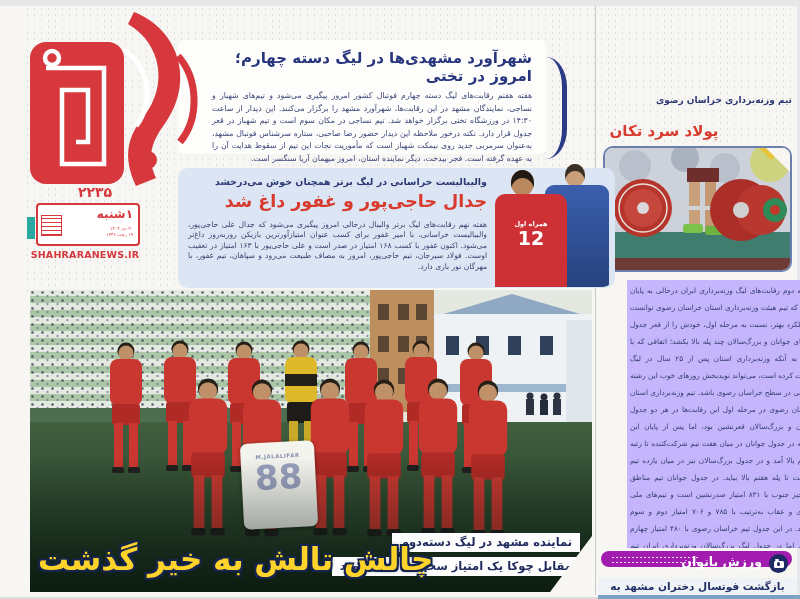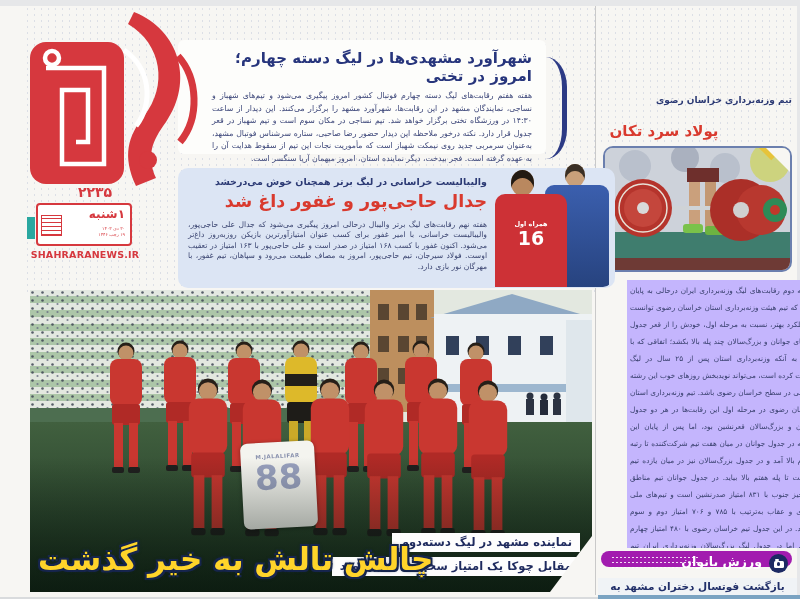--- a/index.html
+++ b/index.html
@@ -10,21 +10,21 @@
   .rtl{direction:rtl;unicode-bidi:isolate;}
 
   
   .bar-top{left:0;top:0;width:800px;height:6px;background:#e6e7e9;}
   .bar-right{left:797px;top:0;width:3px;height:599px;background:#e6e7e9;}
   .bar-bottom{left:0;top:597px;width:800px;height:2px;background:#d9dbdd;}
   .divider{left:595px;top:6px;width:1px;height:589px;background:#c9c9c9;}
 
   
   .issue{left:28px;top:184px;width:134px;text-align:center;color:#d6383e;font-size:14px;font-weight:800;letter-spacing:9px;}
-  .daybox{left:36px;top:203px;width:96px;height:43px;background:#fff;border:2px solid #d6383e;border-radius:4px;box-sizing:border-box;}
+  .daybox{left:36px;top:203px;width:104px;height:43px;background:#fff;border:2px solid #d6383e;border-radius:4px;box-sizing:border-box;}
   .dayname{position:absolute;right:5px;top:2px;color:#d6383e;font-weight:800;font-size:12px;}
   .dates{position:absolute;right:5px;top:21px;left:26px;color:#d6383e;font-size:4.5px;line-height:6px;text-align:right;}
   .qr{position:absolute;left:3px;top:10px;width:19px;height:19px;background:
       repeating-linear-gradient(0deg,#d6383e 0 1.5px,#fff 1.5px 4px),
       repeating-linear-gradient(90deg,rgba(214,56,62,.65) 0 1.5px,rgba(255,255,255,.9) 1.5px 4px);
       border:1px solid #d6383e;}
   .teal{left:27px;top:217px;width:8px;height:22px;background:#2aa7a0;}
   .site{left:26px;top:249px;width:118px;text-align:center;color:#d6383e;font-weight:800;font-size:9.5px;letter-spacing:.2px;}
 
   
@@ -128,21 +128,21 @@
   <div class="abs vpanel">
     <div class="vkicker rtl">والیبالیست خراسانی در لیگ برتر همچنان خوش می‌درخشد</div>
     <div class="vhead rtl">جدال حاجی‌پور و غفور داغ شد</div>
     <div class="vbody rtl">هفته نهم رقابت‌های لیگ برتر والیبال درحالی امروز پیگیری می‌شود که جدال علی حاجی‌پور، والیبالیست خراسانی، با امیر غفور برای کسب عنوان امتیازآورترین بازیکن روزبه‌روز داغ‌تر می‌شود. اکنون غفور با کسب ۱۶۸ امتیاز در صدر است و علی حاجی‌پور با ۱۶۳ امتیاز در تعقیب اوست. فولاد سیرجان، تیم حاجی‌پور، امروز به مصاف طبیعت می‌رود و سپاهان، تیم غفور، با مهرگان نور بازی دارد.</div>
     <div class="vphoto">
       <div class="bluep-head"></div>
       <div class="bluep-body"></div>
       <div class="redp-head"></div>
       <div class="redp-body">
         <div class="redp-sponsor rtl">همراه اول</div>
-        <div class="redp-num">16</div>
+        <div class="redp-num">12</div>
       </div>
     </div>
   </div>
 
   <div class="abs photo">
     <svg width="562" height="302" viewBox="0 0 562 302">
       <defs>
         <linearGradient id="pitchGrad" x1="0" y1="0" x2="0" y2="1">
           <stop offset="0" stop-color="#41603f"></stop>
             <stop offset="1" stop-color="#1b3120"></stop>

